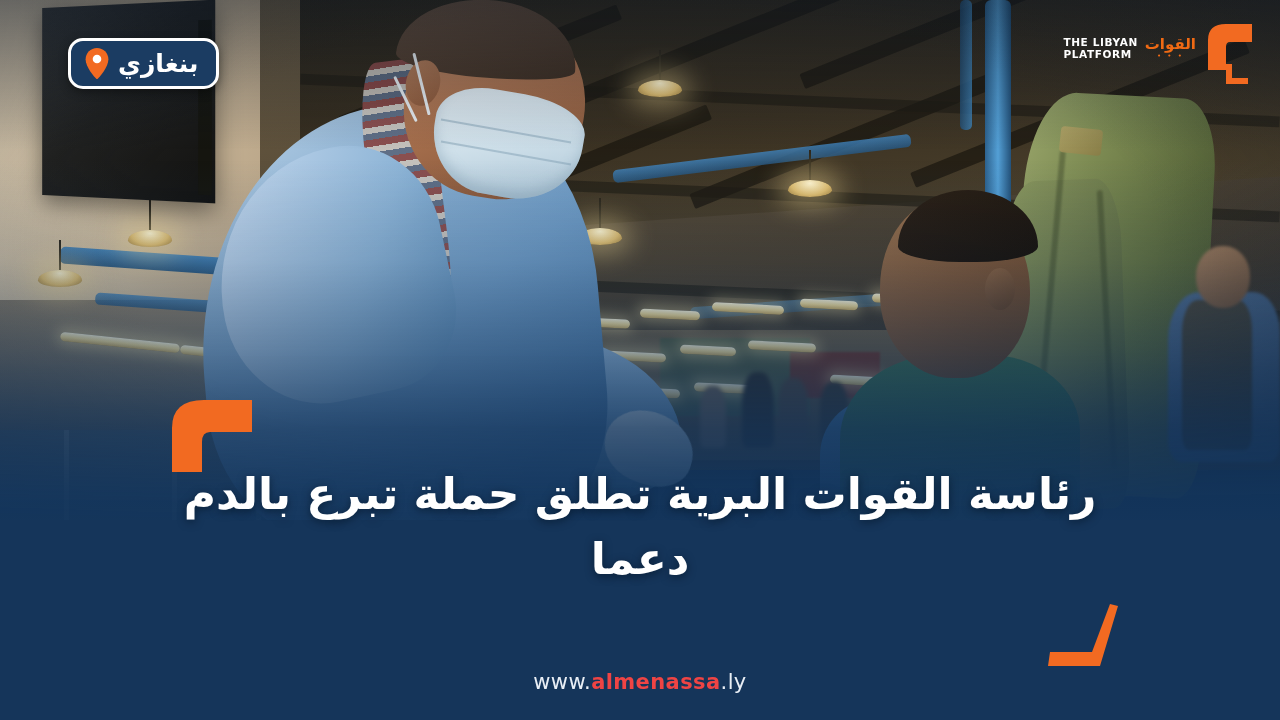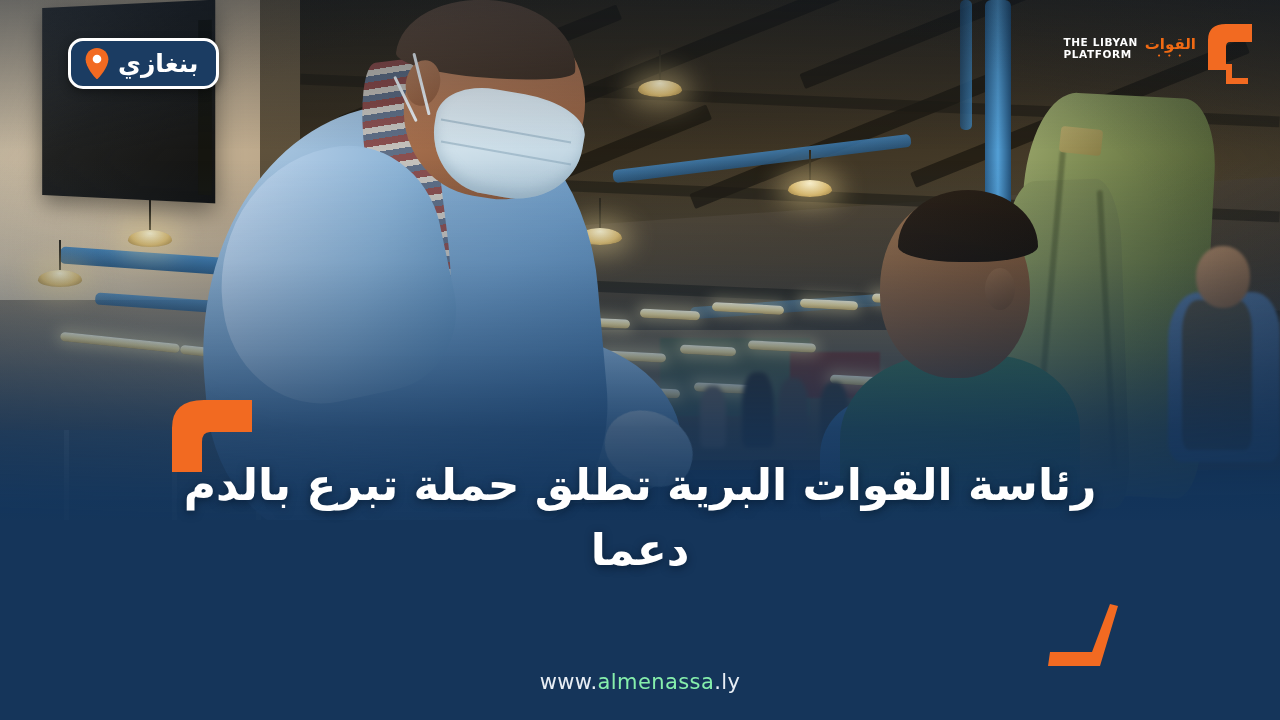--- a/index.html
+++ b/index.html
@@ -194,27 +194,27 @@
   
   .br-tl{position:absolute;left:170px;top:398px;width:82px;height:74px;}
   .br-br{position:absolute;left:1048px;top:604px;width:70px;height:64px;}
 
   
   .headline{position:absolute;right:180px;left:180px;top:452px;
     direction:rtl;text-align:center;color:#fff;
     font-size:44px;font-weight:bold;line-height:1.48;
     letter-spacing:0px;
     text-shadow:0 2px 8px rgba(3,16,32,.6);}
-  .headline .l1{display:block;}
+  .headline .l1{display:block;margin-top:9px;}
   .headline .l2{display:block;}
 
   
   .url{position:absolute;left:0;right:0;bottom:26px;text-align:center;
     color:#e8eef5;font-size:21px;letter-spacing:.4px;}
-  .url b{font-weight:normal;color:#86efac;}
+  .url b{font-weight:bold;color:#ef4444;}
 </style>
 </head>
 <body>
 
 <div class="stage">
 
   <div class="photo">
     <div class="ph wall-left"></div>
     <div class="ph wall-left-low"></div>
     <div class="ph hall-bg"></div>

